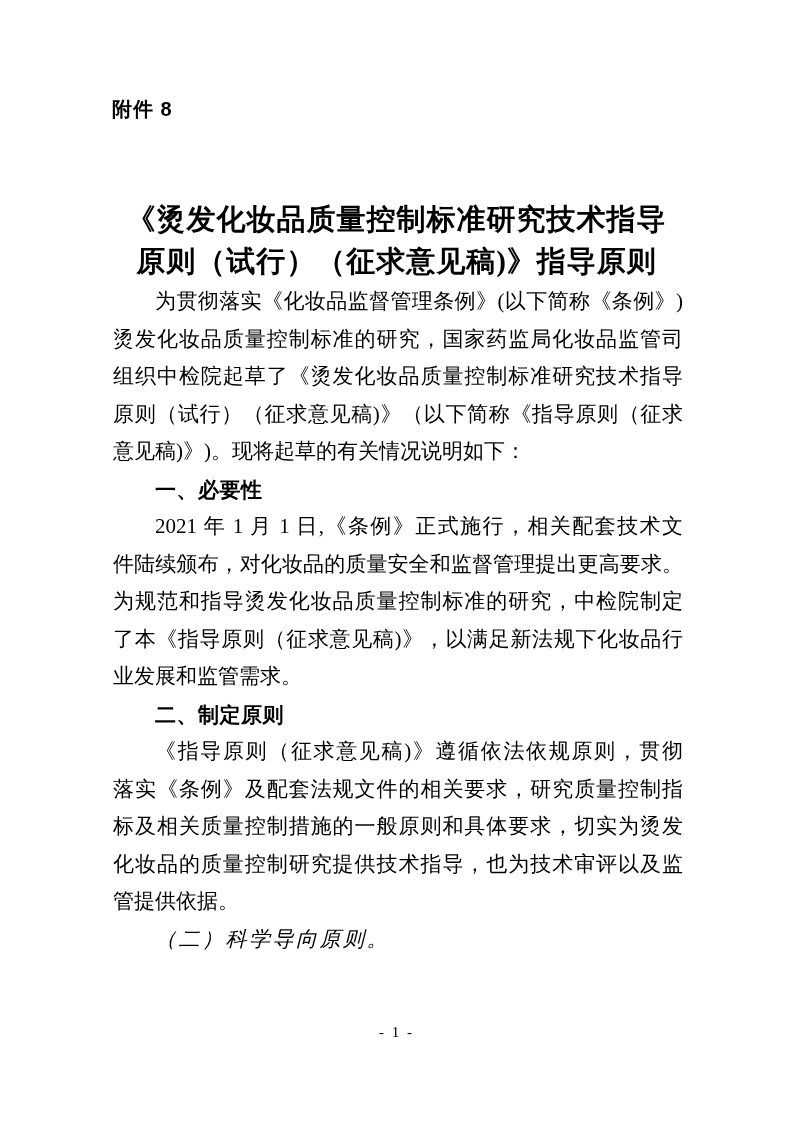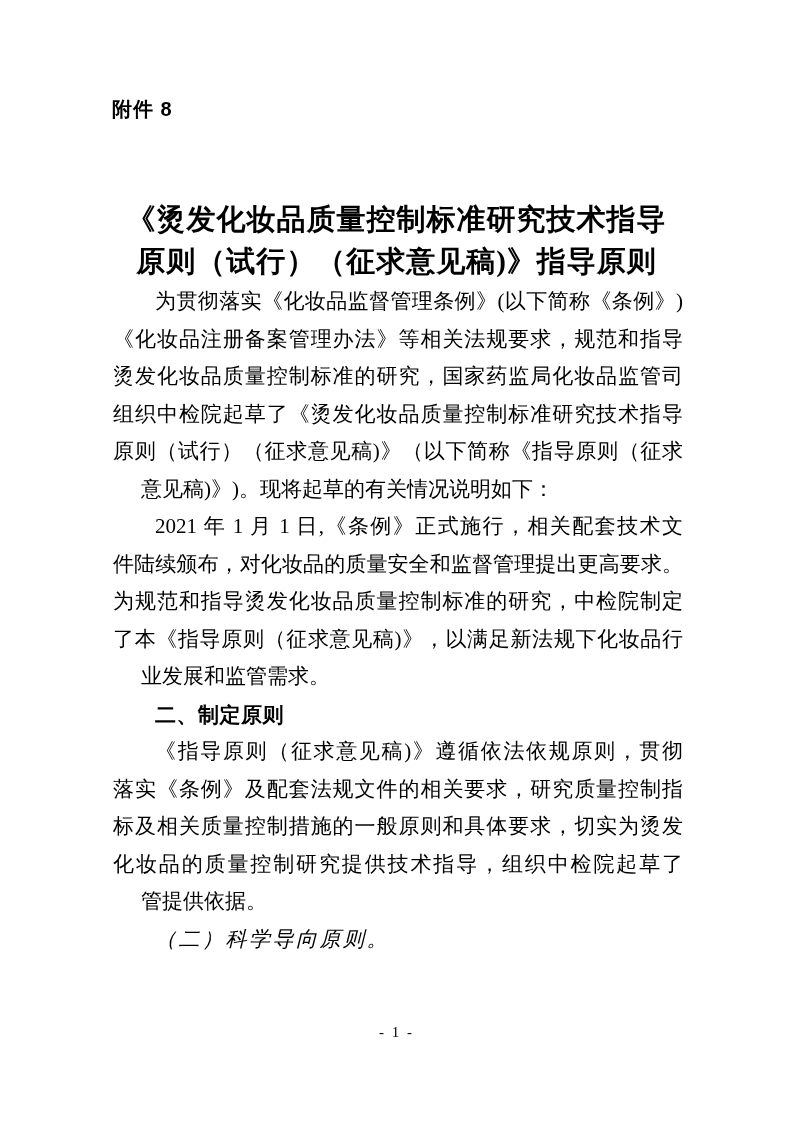--- a/index.html
+++ b/index.html
@@ -46,21 +46,20 @@
     line-height: 37.5px;
   }
   .line {
     text-align: justify;
     text-align-last: justify;
     white-space: nowrap;
   }
   .line.last {
     text-align-last: left;
     white-space: normal;
-    margin-left: 28px;
   }
   .line.indent {
     text-indent: 2em;
   }
   .heading {
     font-family: "Liberation Sans", "DejaVu Sans", sans-serif;
     font-weight: 700;
     text-indent: 2em;
     letter-spacing: 0.5px;
   }
@@ -88,44 +87,44 @@
 
   <div class="doc-title">
     <div>《烫发化妆品质量控制标准研究技术指导</div>
     <div>原则（试行）（征求意见稿)》指导原则</div>
   </div>
 
   <div class="content">
 
     <div>
       <div class="line indent">为贯彻落实《化妆品监督管理条例》(以下简称《条例》)</div>
-      <div class="line">《化妆品注册备案管理办法》等相关法规要求，规范和指导</div>
       <div class="line">烫发化妆品质量控制标准的研究，国家药监局化妆品监管司</div>
       <div class="line">组织中检院起草了《烫发化妆品质量控制标准研究技术指导</div>
       <div class="line">原则（试行）（征求意见稿)》（以下简称《指导原则（征求</div>
       <div class="line last">意见稿)》)。现将起草的有关情况说明如下：</div>
     </div>
 
+    <div class="heading">一、必要性</div>
 
     <div>
       <div class="line indent">2021 年 1 月 1 日,《条例》正式施行，相关配套技术文</div>
       <div class="line">件陆续颁布，对化妆品的质量安全和监督管理提出更高要求。</div>
       <div class="line">为规范和指导烫发化妆品质量控制标准的研究，中检院制定</div>
       <div class="line">了本《指导原则（征求意见稿)》，以满足新法规下化妆品行</div>
       <div class="line last">业发展和监管需求。</div>
     </div>
 
     <div class="heading">二、制定原则</div>
 
 
     <div>
       <div class="line indent">《指导原则（征求意见稿)》遵循依法依规原则，贯彻</div>
       <div class="line">落实《条例》及配套法规文件的相关要求，研究质量控制指</div>
       <div class="line">标及相关质量控制措施的一般原则和具体要求，切实为烫发</div>
-      <div class="line">化妆品的质量控制研究提供技术指导，组织中检院起草了</div>
+      <div class="line">化妆品的质量控制研究提供技术指导，也为技术审评以及监</div>
       <div class="line last">管提供依据。</div>
     </div>
 
     <div class="subheading">（二）科学导向原则。</div>
 
   </div>
 
   <div class="footer">- 1 -</div>
 
 </div>

